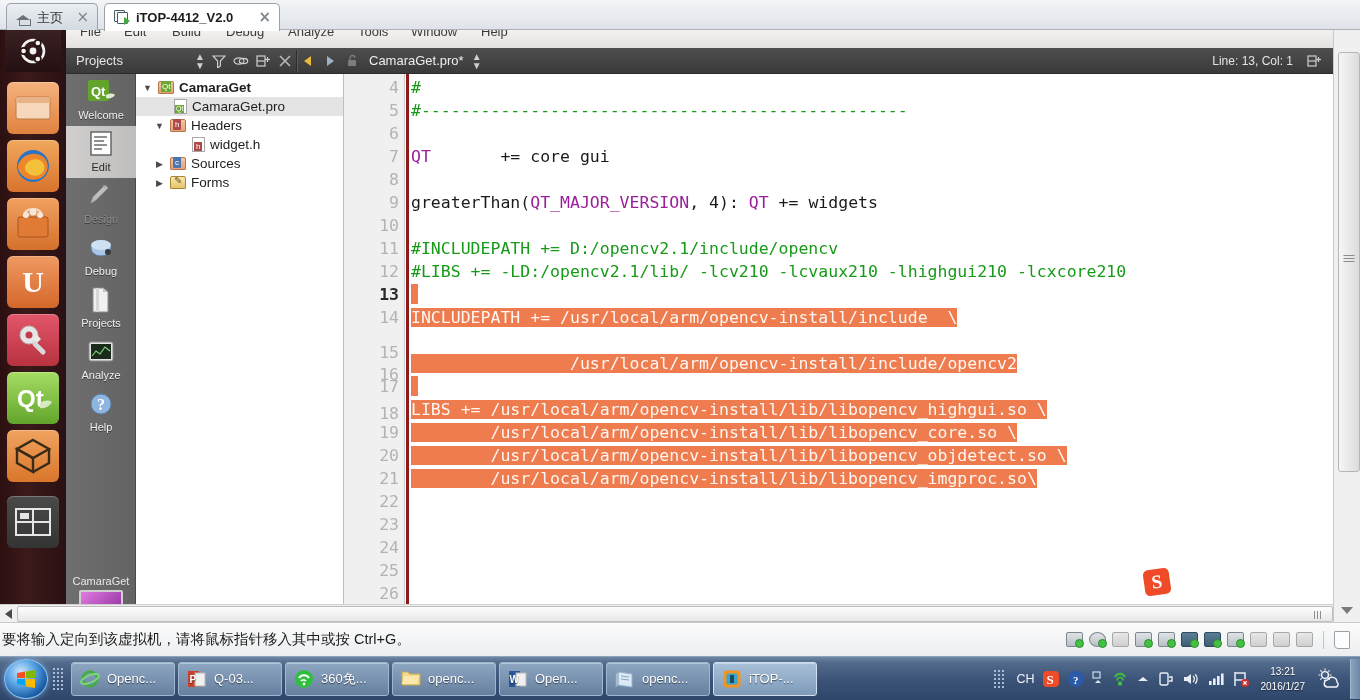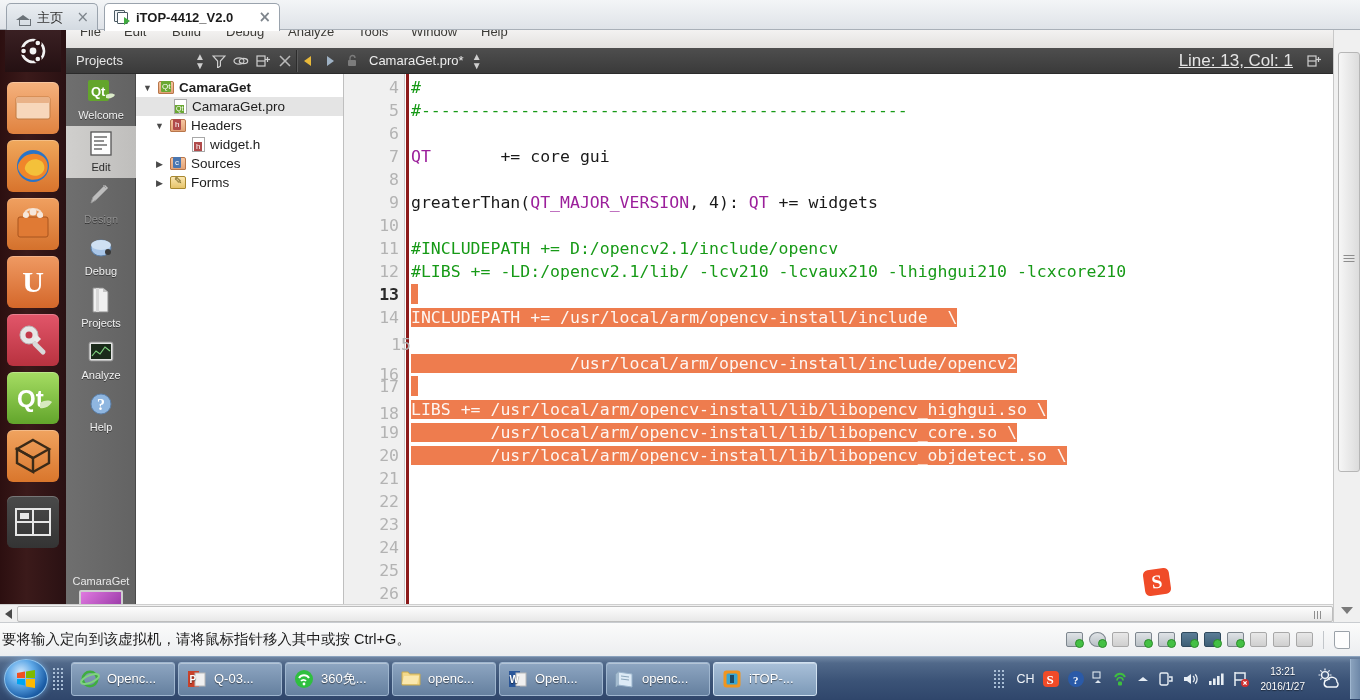--- a/index.html
+++ b/index.html
@@ -84,21 +84,21 @@
     display:flex; align-items:center; color:#d9d9d9; font-size:13px; }
   .tb-sep{ width:1px; height:22px; background:#2c2c2c; box-shadow:1px 0 0 #5b5b5b; }
   .tb-ico{ width:22px; height:22px; display:flex; align-items:center;
     justify-content:center; color:#cfcfcf; font-size:13px; }
 
   #proj-combo{ width:126px; padding-left:10px; font-size:13px; color:#e6e6e6; }
   #proj-updown{ font-size:10px; line-height:9px; color:#cfcfcf; text-align:center;
      width:16px; }
   #file-name{ padding-left:6px; color:#ededed; font-size:13px; }
   #file-combo-arrow{ margin-left:auto; }
-  #line-col{ color:#e4e4e4; font-size:17px; padding-right:10px;text-decoration:underline; }
+  #line-col{ color:#e4e4e4; font-size:12px; padding-right:10px; }
 
   
   #mode-bar{ position:absolute; left:0; top:44px; width:70px; height:548px;
     background:linear-gradient(90deg,#6f6f6f,#636363); border-right:1px solid #4a4a4a;}
   .mode{ position:relative; width:70px; height:52px; padding-top:3px;
     display:flex; flex-direction:column; align-items:center; justify-content:flex-start;
     color:#f0f0f0; font-size:11px; }
   .mode .mlabel{ margin-top:2px; text-shadow:0 1px 0 rgba(0,0,0,.5); }
   .mode.selected{ background:linear-gradient(90deg,#d0cfcd,#bfbebc); color:#2a2a2a; }
   .mode.selected .mlabel{ text-shadow:none; }
@@ -505,27 +505,27 @@
             <div class="cline" style="top: 25px;"><span class="cnum" style="top: 0px;">5</span><span class="ctext"><span class="cmt">#-------------------------------------------------</span></span></div>
             <div class="cline" style="top: 48px;"><span class="cnum" style="top: 0px;">6</span><span class="ctext"></span></div>
             <div class="cline" style="top: 71px;"><span class="cnum" style="top: 0px;">7</span><span class="ctext"><span class="kw">QT</span><span>       += core gui</span></span></div>
             <div class="cline" style="top: 94px;"><span class="cnum" style="top: 0px;">8</span><span class="ctext"></span></div>
             <div class="cline" style="top: 117px;"><span class="cnum" style="top: 0px;">9</span><span class="ctext"><span>greaterThan(</span><span class="kw">QT_MAJOR_VERSION</span><span>, 4): </span><span class="kw">QT</span><span> += widgets</span></span></div>
             <div class="cline" style="top: 140px;"><span class="cnum" style="top: 0px;">10</span><span class="ctext"></span></div>
             <div class="cline" style="top: 163px;"><span class="cnum" style="top: 0px;">11</span><span class="ctext"><span class="cmt">#INCLUDEPATH += D:/opencv2.1/include/opencv</span></span></div>
             <div class="cline" style="top: 186px;"><span class="cnum" style="top: 0px;">12</span><span class="ctext"><span class="cmt">#LIBS += -LD:/opencv2.1/lib/ -lcv210 -lcvaux210 -lhighgui210 -lcxcore210</span></span></div>
             <div class="cline" style="top: 209px;"><span class="cnum cur" style="top: 0px;">13</span><span class="ctext"><span class="sel-empty"></span></span></div>
             <div class="cline" style="top: 232px;"><span class="cnum" style="top: 0px;">14</span><span class="ctext"><span class="sel">INCLUDEPATH += /usr/local/arm/opencv-install/include  \</span></span></div>
-            <div class="cline" style="top: 255px;"><span class="cnum" style="top: 4px; margin-left: 12px;">15</span></div>
+            <div class="cline" style="top: 255px;"><span class="cnum" style="top: 12px;">15</span></div>
             <div class="cline" style="top: 278px;"><span class="cnum" style="top: 0px; margin-top: 11px;">16</span><span class="ctext"><span class="sel">                /usr/local/arm/opencv-install/include/opencv2</span></span></div>
             <div class="cline" style="top: 301px;"><span class="cnum" style="top: 0px;">17</span><span class="ctext"><span class="sel-empty"></span></span></div>
             <div class="cline" style="top: 324px;"><span class="cnum" style="top: 4px;">18</span><span class="ctext"><span class="sel">LIBS += /usr/local/arm/opencv-install/lib/libopencv_highgui.so \</span></span></div>
             <div class="cline" style="top: 347px;"><span class="cnum" style="top: 0px;">19</span><span class="ctext"><span class="sel">        /usr/local/arm/opencv-install/lib/libopencv_core.so \</span></span></div>
             <div class="cline" style="top: 370px;"><span class="cnum" style="top: 0px;">20</span><span class="ctext"><span class="sel">        /usr/local/arm/opencv-install/lib/libopencv_objdetect.so \</span></span></div>
-            <div class="cline" style="top: 393px;"><span class="cnum" style="top: 0px;">21</span></div>
+            <div class="cline" style="top: 393px;"><span class="cnum" style="top: 0px;">21</span><span class="ctext"><span class="sel">        /usr/local/arm/opencv-install/lib/libopencv_imgproc.so\</span></span></div>
             <div class="cline" style="top: 416px;"><span class="cnum" style="top: 0px;">22</span><span class="ctext"></span></div>
             <div class="cline" style="top: 439px;"><span class="cnum" style="top: 0px;">23</span><span class="ctext"></span></div>
             <div class="cline" style="top: 462px;"><span class="cnum" style="top: 0px;">24</span><span class="ctext"></span></div>
             <div class="cline" style="top: 485px;"><span class="cnum" style="top: 0px;">25</span><span class="ctext"></span></div>
             <div class="cline" style="top: 508px;"><span class="cnum" style="top: 0px;">26</span></div>
           </div>
         <div id="sogou-wm">
           <div class="sq">S</div>
         </div>
       </div>

